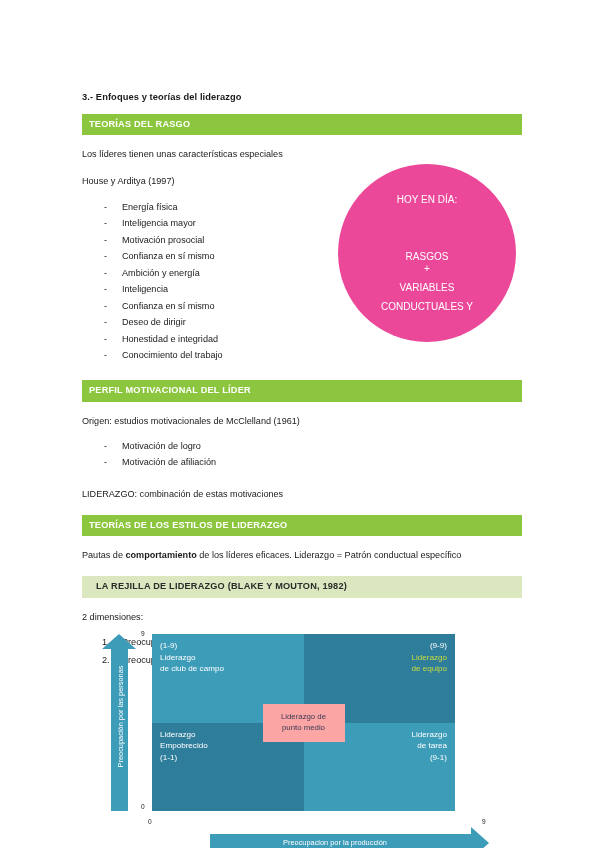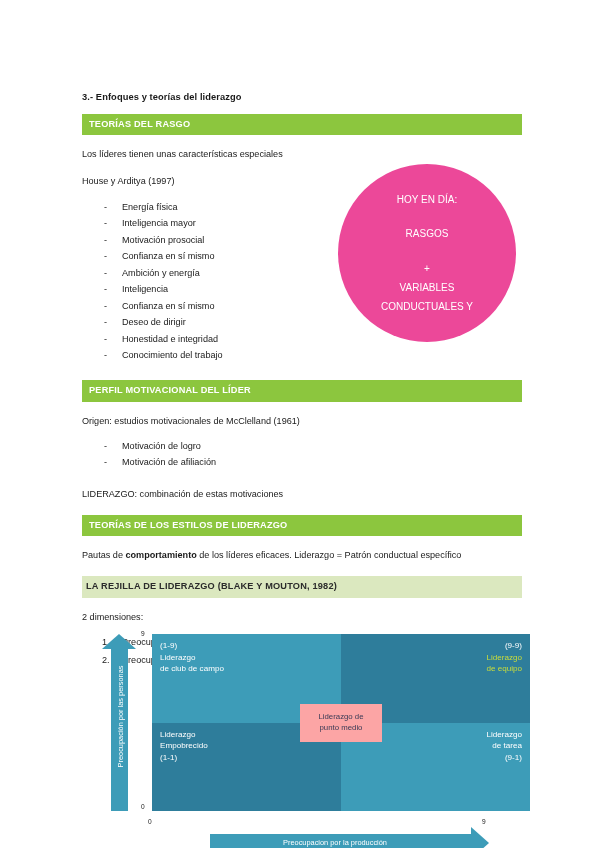--- a/index.html
+++ b/index.html
@@ -45,21 +45,21 @@
     padding: 5px 7px 6px 7px;
     letter-spacing: 0.2px;
     margin: 12px 0 13px 0;
     line-height: 1.1;
   }
   .lightgreen-bar {
     background: #dbe8bf;
     color: #2b2b2b;
     font-weight: bold;
     font-size: 9.2px;
-    padding: 5px 7px 6px 4px;
+    padding: 5px 7px 6px 14px;
     letter-spacing: 0.2px;
     margin: 0 0 13px 0;
     line-height: 1.1;
   }
 
   .para {
     font-size: 9.1px;
     line-height: 1.35;
     margin: 0 0 15px 0;
     color: #1a1a1a;
@@ -114,38 +114,38 @@
     height: 178px;
     border-radius: 50%;
     background: #ec4899;
     color: #ffffff;
     text-align: center;
     font-size: 10px;
     line-height: 1.25;
   }
   .circle .c-line { position: absolute; width: 100%; left: 0; }
   .c1 { top: 30px; }
-  .c2 { top: 64px; }
+  .c2 { top: 87px; }
   .c3 { top: 99px; }
   .c4 { top: 118px; }
   .c5 { top: 137px; }
 
   
   .figure {
     position: absolute;
     left: 82px;
     top: 628px;
     width: 440px;
     height: 220px;
   }
   .grid-box {
     position: absolute;
     left: 70px;
     top: 6px;
-    width: 378px;
+    width: 303px;
     height: 177px;
     border-radius: 7px;
   }
   .q {
     position: absolute;
     width: 50%;
     height: 50%;
     box-sizing: border-box;
     font-size: 8.1px;
     line-height: 1.45;

